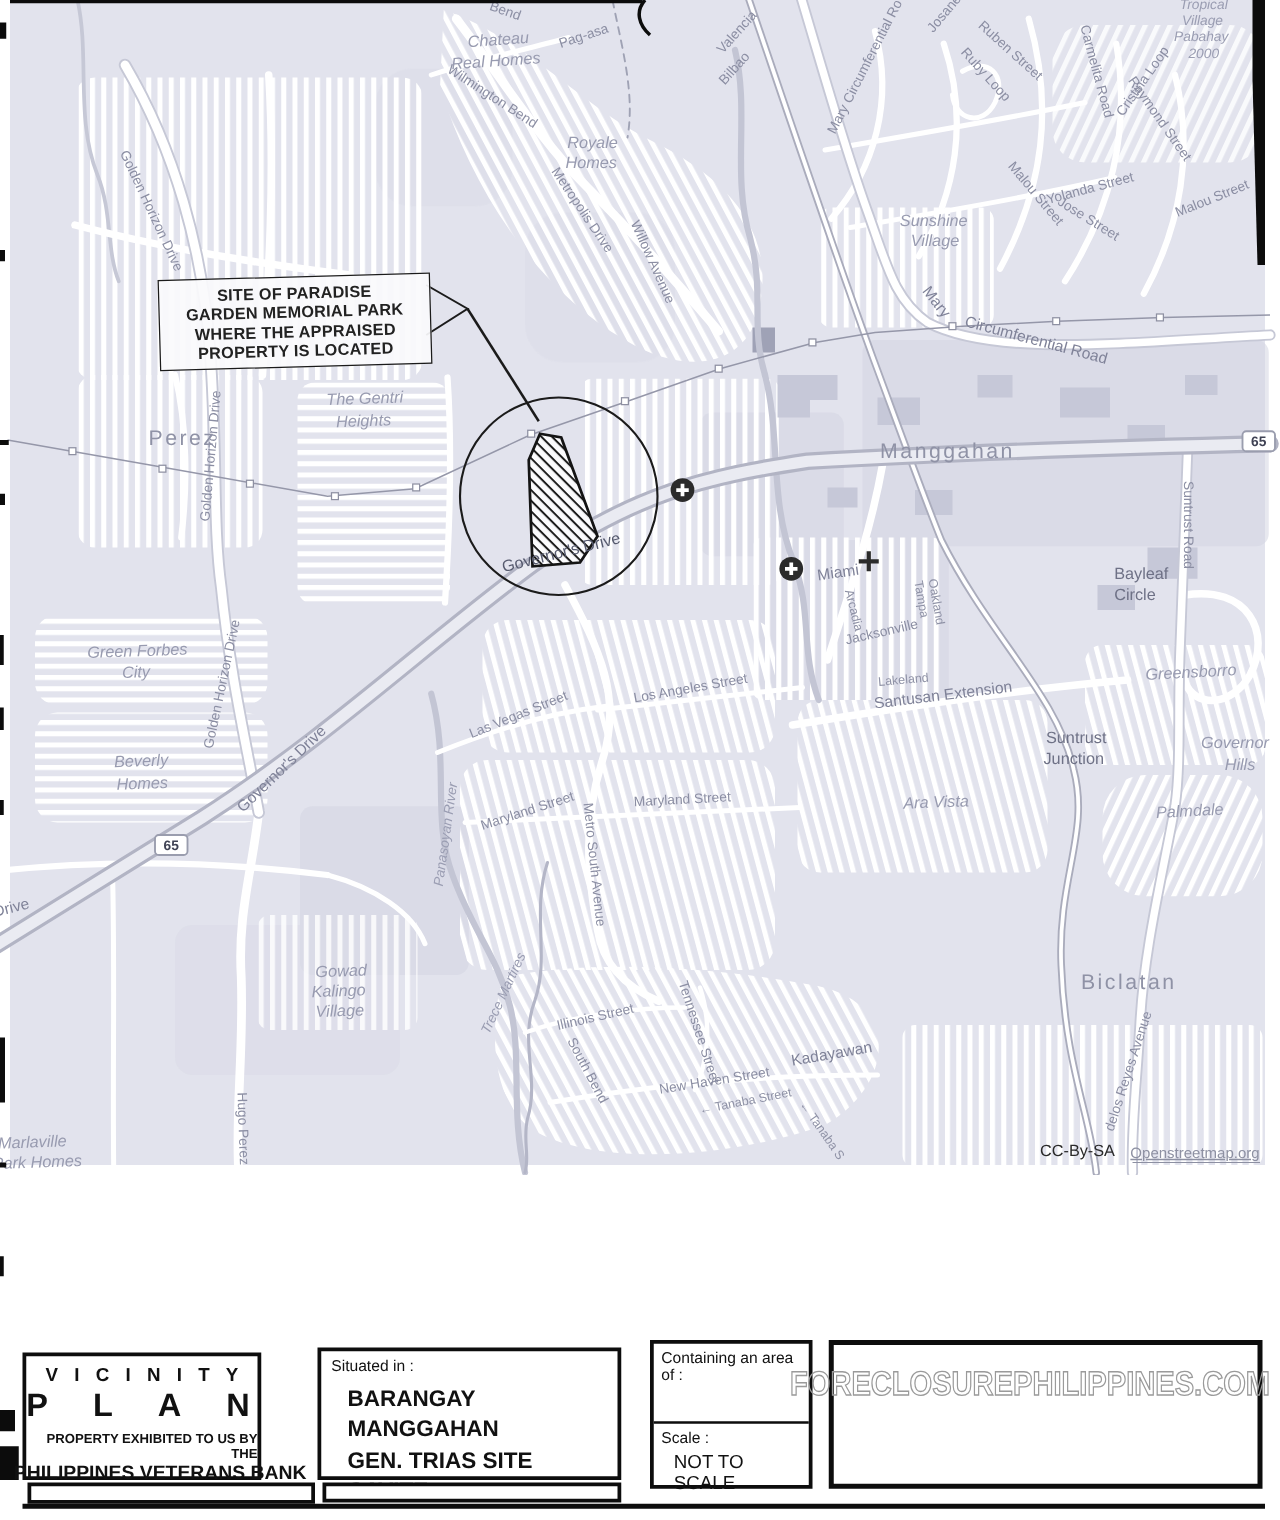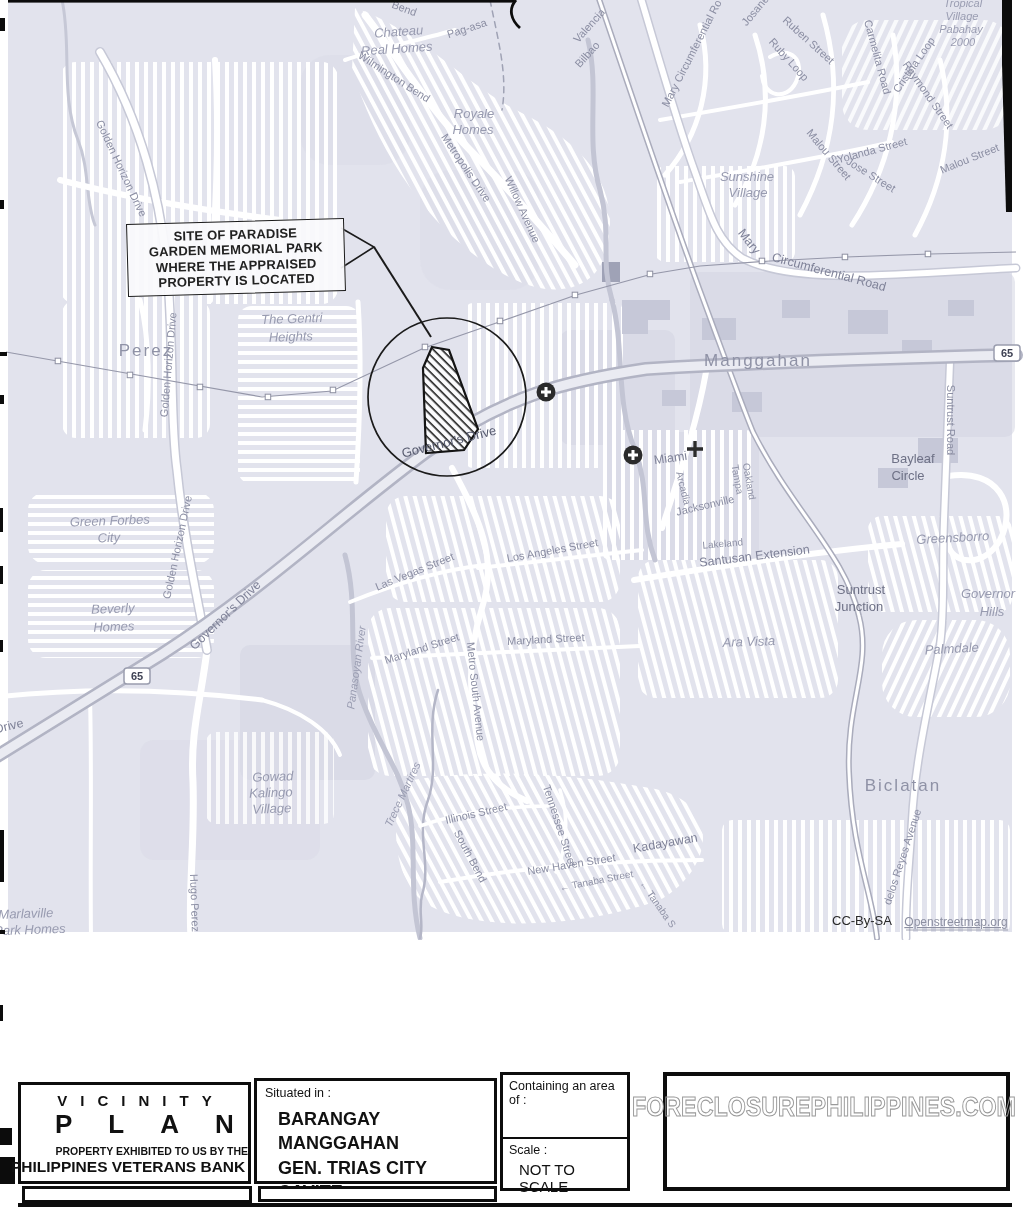--- a/index.html
+++ b/index.html
@@ -22,31 +22,31 @@
   
   .callout{position:absolute;left:127px;top:221px;width:210px;padding:5px 3px;
            background:rgba(250,250,252,.93);border:1.8px solid #1b1b1b;
            transform:rotate(-1.6deg);text-align:center;font-size:13px;font-weight:600;
            color:#222;line-height:1.18;letter-spacing:.2px}
   .callout div{white-space:nowrap}
   
   .art{position:absolute;background:#0c0c0c}
   
   .tb{position:absolute;border:3px solid #0d0d0d;background:#fff;color:#111;box-sizing:border-box}
-  #tb1{left:18px;top:1082px;width:233px;height:102px}
+  #tb1{left:18px;top:1082px;width:191px;height:102px}
   #tb1 .vic{margin-top:7px;text-align:center;font-weight:700;font-size:15px;letter-spacing:13px;padding-left:13px}
-  #tb1 .plan{text-align:center;font-weight:700;font-size:26px;letter-spacing:36px;padding-left:34px;line-height:1;margin-top:2px}
+  #tb1 .plan{text-align:center;font-weight:700;font-size:26px;letter-spacing:36px;line-height:1;margin-top:2px}
   #tb1 .prop{text-align:right;font-size:10.5px;font-weight:700;margin-top:8px}
   #tb1 .bank{text-align:left;font-size:15.5px;font-weight:700;margin-top:1px;white-space:nowrap;margin-left:-10px}
   #tb1b{left:22px;top:1186px;width:230px;height:17px}
   #tb2{left:254px;top:1078px;width:243px;height:106px;padding:5px 8px}
   #tb2 .lab{font-size:12.5px}
   #tb2 .vals{margin:7px 0 0 13px;font-size:18px;font-weight:700;line-height:1.35}
   #tb2b{left:258px;top:1186px;width:239px;height:16px}
-  #tb3{left:500px;top:1072px;width:130px;height:119px}
+  #tb3{left:520px;top:1072px;width:130px;height:119px}
   #tb3 .area{padding:4px 6px;height:64px;border-bottom:2.5px solid #0d0d0d;box-sizing:border-box;font-size:12.5px}
   #tb3 .scale{padding:4px 6px;font-size:12.5px}
   #tb3 .scaleval{font-size:15px;font-weight:400;margin:4px 0 0 10px}
   #tb4{left:663px;top:1072px;width:347px;height:119px;border-width:4px}
   #tbline{left:18px;top:1203px;width:994px;height:4px;background:#0d0d0d;position:absolute}
   #wm{position:absolute;left:628px;top:1086px;width:392px;height:44px}
   #wm-text{font-size:27px;font-weight:700;fill:none;stroke:#9a9a9a;stroke-width:1.1px}
 </style>
 </head>
 <body>
@@ -350,21 +350,21 @@
   <div class="plan">PLAN</div>
   <div class="prop">PROPERTY EXHIBITED TO US BY THE</div>
   <div class="bank">PHILIPPINES VETERANS BANK</div>
 </div>
 <div class="tb" id="tb1b"></div>
 
 <div class="tb" id="tb2">
   <div class="lab">Situated in :</div>
   <div class="vals">
     <div>BARANGAY MANGGAHAN</div>
-    <div>GEN. TRIAS CITY</div>
+    <div>GEN. TRIAS SITE</div>
     <div>CAVITE</div>
   </div>
 </div>
 <div class="tb" id="tb2b"></div>
 
 <div class="tb" id="tb3">
   <div class="area">Containing an area of :</div>
   <div class="scale">
     <div>Scale :</div>
     <div class="scaleval">NOT TO SCALE</div>

